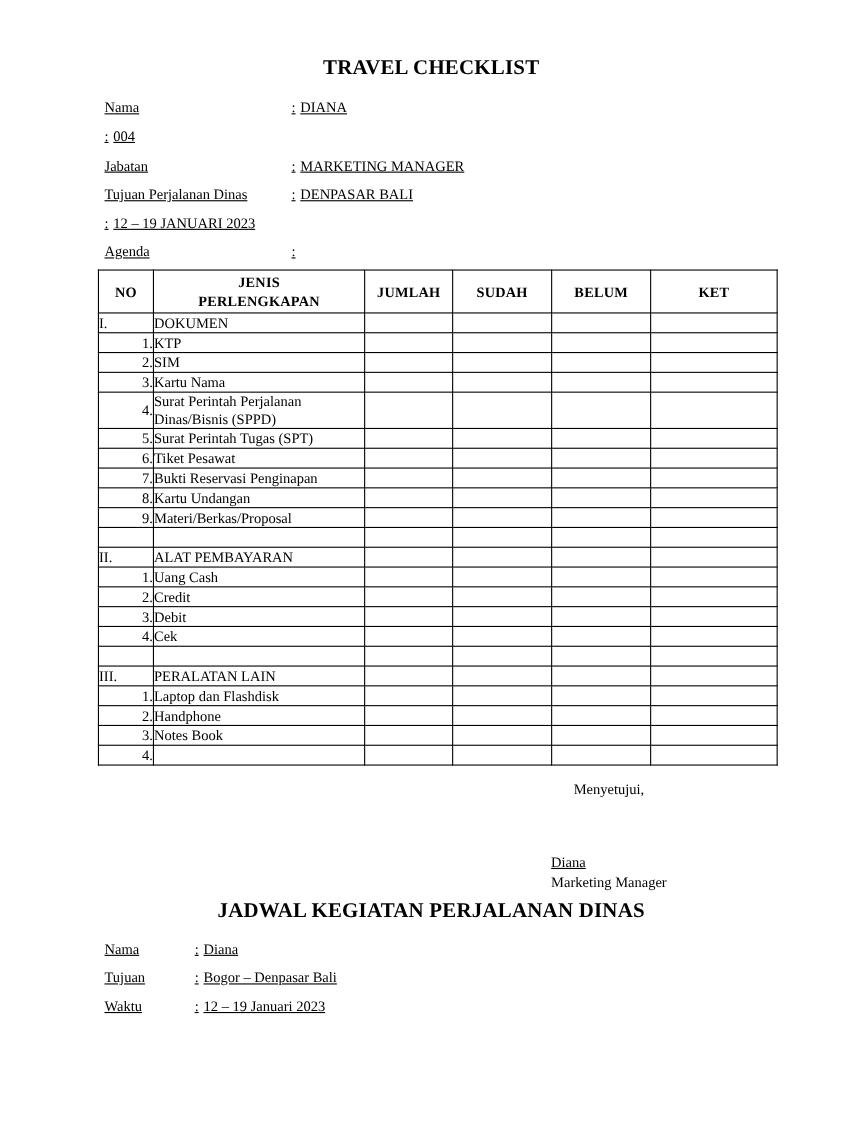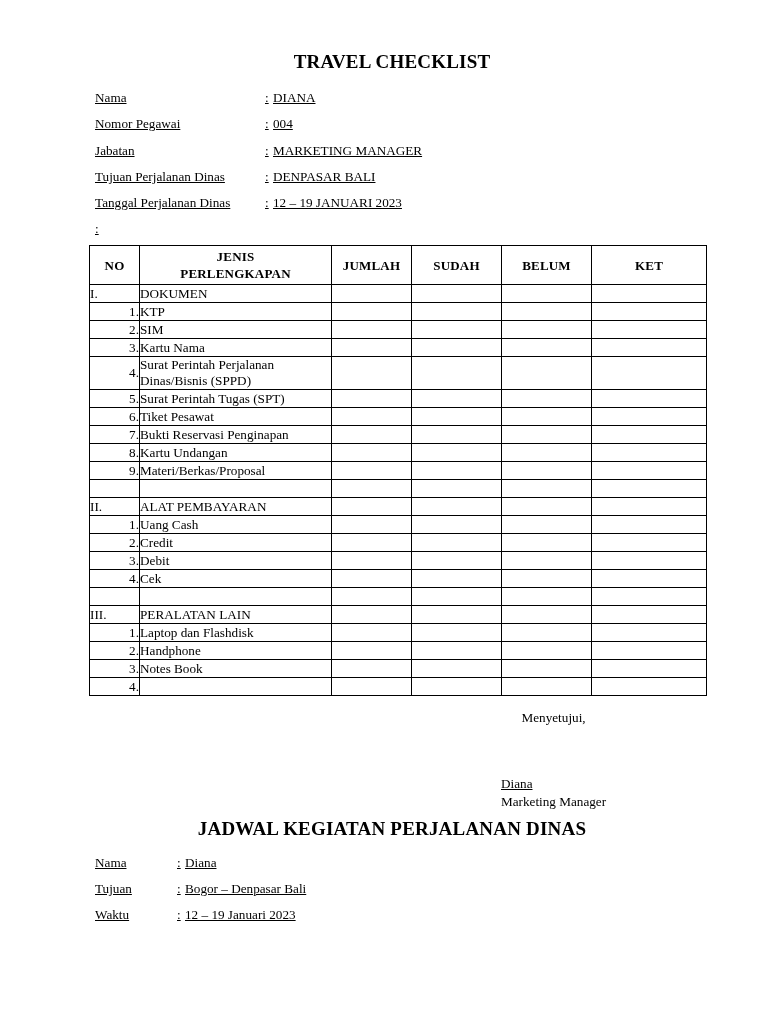--- a/index.html
+++ b/index.html
@@ -155,40 +155,39 @@
 
   <div class="doc-title" id="title-main">TRAVEL CHECKLIST</div>
 
   <div class="info-block" id="info-main">
       <div class="info-row">
         <span class="lbl">Nama</span>
         <span class="sep">:</span>
         <span class="val">DIANA</span>
       </div>
       <div class="info-row">
-        <span class="lbl">Nomor Pegawai</span>
         <span class="sep">:</span>
         <span class="val">004</span>
       </div>
       <div class="info-row">
         <span class="lbl">Jabatan</span>
         <span class="sep">:</span>
         <span class="val">MARKETING MANAGER</span>
       </div>
       <div class="info-row">
         <span class="lbl">Tujuan Perjalanan Dinas</span>
         <span class="sep">:</span>
         <span class="val">DENPASAR BALI</span>
       </div>
       <div class="info-row">
-        <span class="lbl">Tanggal Perjalanan Dinas</span>
         <span class="sep">:</span>
         <span class="val">12 – 19 JANUARI 2023</span>
       </div>
       <div class="info-row">
+        <span class="lbl">Agenda</span>
         <span class="sep">:</span>
       </div>
     </div>
 
   <table id="checklist-table">
     <colgroup>
       <col class="col-no">
       <col class="col-jenis">
       <col class="col-jml">
       <col class="col-sdh">

